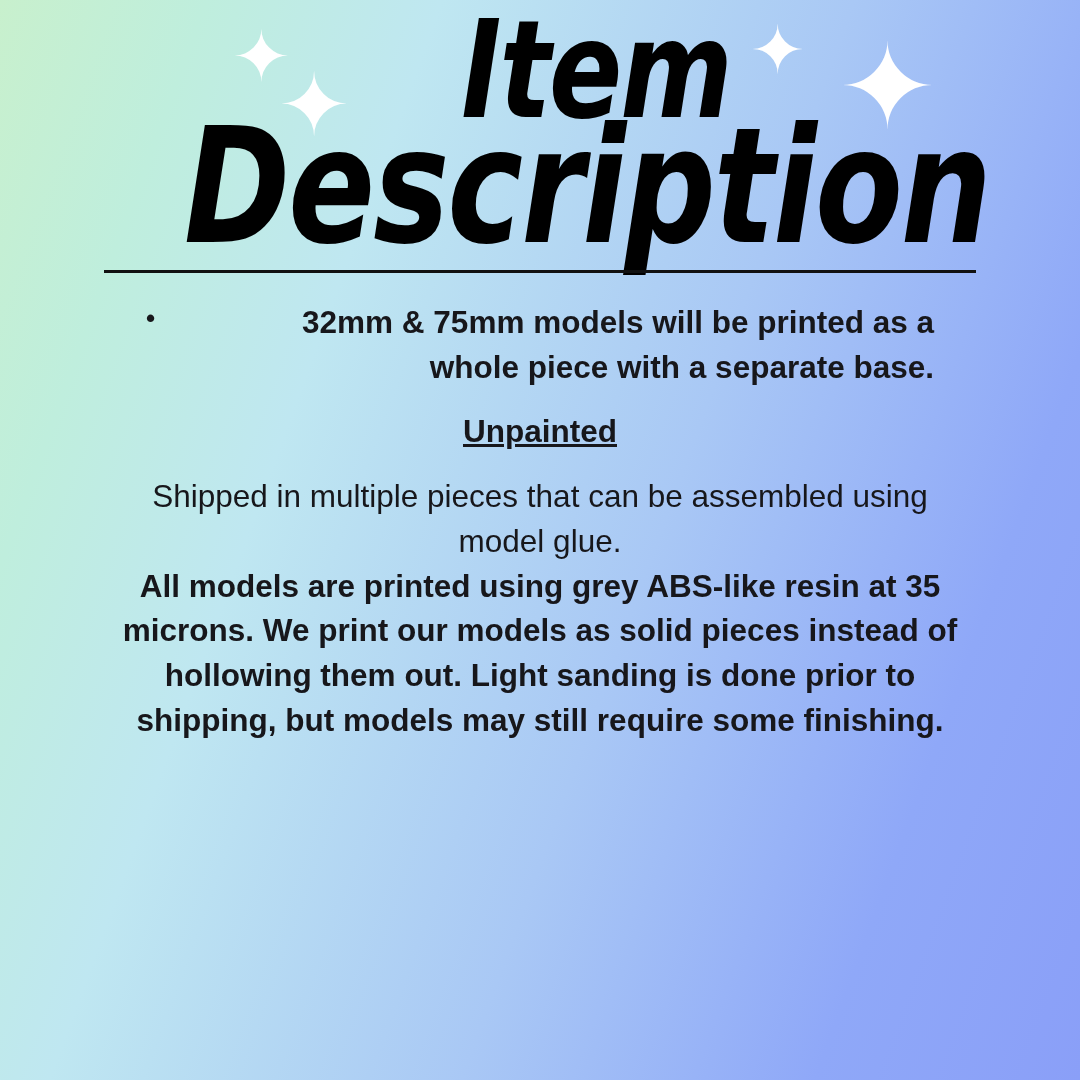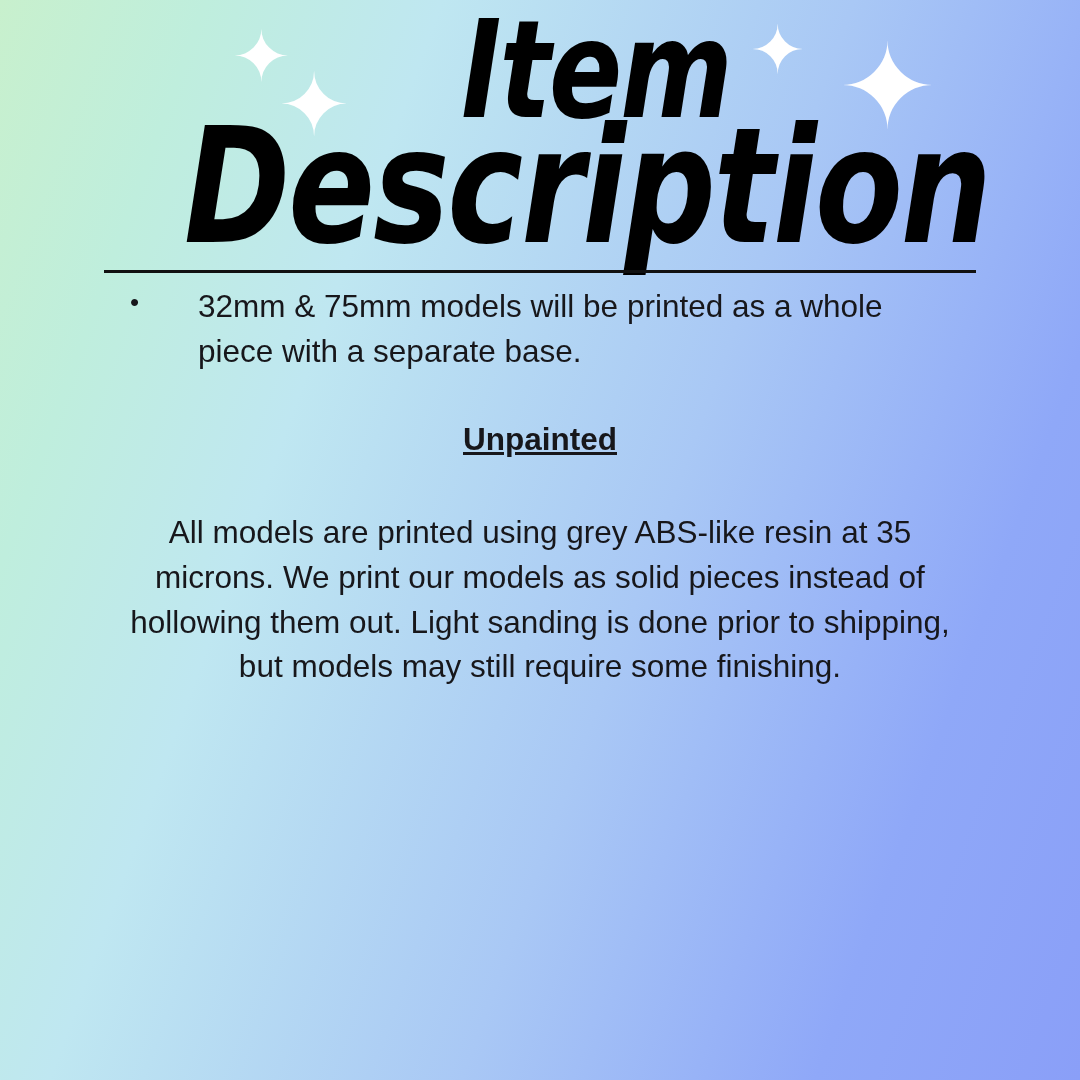--- a/index.html
+++ b/index.html
@@ -76,52 +76,53 @@
     position: absolute;
     left: 100px;
     top: 284px;
     width: 880px;
     color: #17171b;
     font-size: 31.5px;
     line-height: 1.42;
     text-align: center;
   }
   ul.bullets {
-    margin: 0;
+    margin: 16px;
     padding: 0 0 0 68px;
-    text-align: left;
+    text-align: right;
     list-style: none;
+    font-weight: bold;
   }
   ul.bullets li {
     position: relative;
     margin: 0 0 2px 0;
     padding: 0 30px;
   }
   ul.bullets li::before {
     content: "•";
     position: absolute;
     left: -38px;
     top: 0;
     font-size: 26px;
   }
   .section {
-    margin-top: 44px;
+    margin-top: 20px;
   }
   .section-head {
     font-weight: 700;
     text-decoration: underline;
     font-size: 31.5px;
     margin-bottom: 2px;
   }
   .section-body {
     padding: 0 22px;
   }
   .closing {
-    margin-top: 48px;
     padding: 0 8px;
+    font-weight: bold;
   }
 </style>
 </head>
 <body>
 
 <div class="card">
 
   <span class="sparkle sp1">✦</span>
   <span class="sparkle sp2">✦</span>
   <span class="sparkle sp3">✦</span>
@@ -138,18 +139,19 @@
 
     <ul class="bullets">
       <li>32mm &amp; 75mm models will be printed as a whole piece with a separate base.</li>
     </ul>
 
     <div class="section">
       <div class="section-head">Unpainted</div>
     </div>
 
     <div class="section">
+      <div class="section-body">Shipped in multiple pieces that can be assembled using model glue.</div>
     </div>
 
     <div class="closing">All models are printed using grey ABS-like resin at 35 microns. We print our models as solid pieces instead of hollowing them out. Light sanding is done prior to shipping, but models may still require some finishing.</div>
 
   </div>
 </div>
 
 </body></html>

